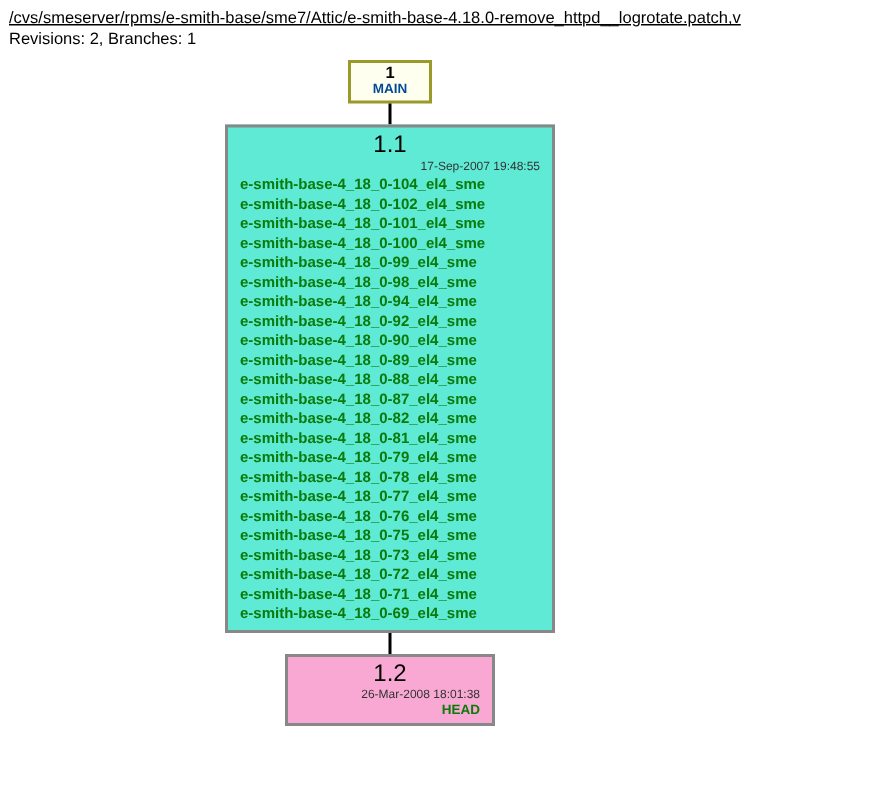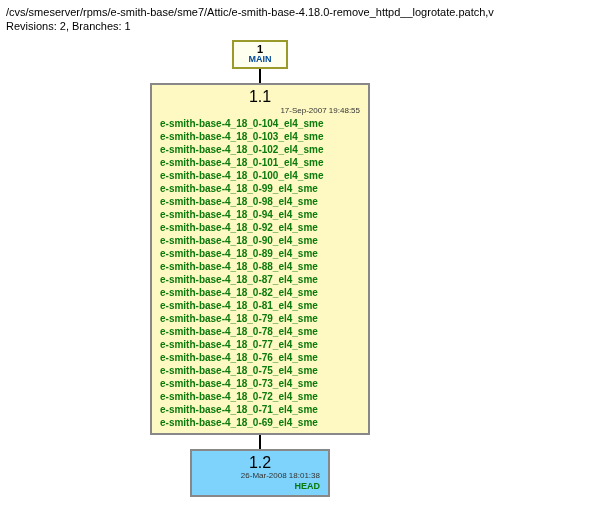--- a/index.html
+++ b/index.html
@@ -5,20 +5,21 @@
   body {
     font-family: Verdana, Arial, sans-serif;
     font-size: 11px;
     margin: 6px;
     background: #ffffff;
     color: #000000;
   }
   .header-path {
     font-size: 11px;
     margin-bottom: 2px;
+    text-decoration: underline;
   }
   .header-revs {
     font-size: 11px;
     margin-bottom: 8px;
   }
   .diagram {
     position: relative;
     margin-left: 104px;
     width: 300px;
   }
@@ -42,21 +43,21 @@
     line-height: 1.0;
   }
   .connector {
     width: 2px;
     height: 14px;
     background: #000000;
     margin: 0 auto;
   }
   .rev-box {
     border: 2px solid #888888;
-    background: #fef9c3;
+    background: #5eead4;
     text-align: center;
     padding: 3px 8px 4px 8px;
     margin: 0 auto;
     width: fit-content;
     min-width: 200px;
   }
   .rev-title {
     font-size: 16px;
     font-weight: normal;
     line-height: 1.1;
@@ -70,21 +71,21 @@
   .tag-line {
     font-size: 10px;
     font-weight: bold;
     color: #0a7a0a;
     line-height: 1.3;
     text-align: left;
     white-space: nowrap;
   }
   .small-rev-box {
     border: 2px solid #888888;
-    background: #7dd3fc;
+    background: #f9a8d4;
     text-align: center;
     padding: 3px 8px 4px 8px;
     margin: 0 auto;
     width: fit-content;
     min-width: 120px;
   }
   .head-label {
     font-size: 9px;
     font-weight: bold;
     color: #0a7a0a;
@@ -105,21 +106,20 @@
     <div class="main-label">MAIN</div>
   </div>
 
   <div class="connector"></div>
 
   <div class="rev-box">
     <div class="rev-title">1.1</div>
     <div class="rev-date">17-Sep-2007 19:48:55</div>
     <div id="rev1-tags">
         <div class="tag-line">e-smith-base-4_18_0-104_el4_sme</div>
-        <div class="tag-line">e-smith-base-4_18_0-103_el4_sme</div>
         <div class="tag-line">e-smith-base-4_18_0-102_el4_sme</div>
         <div class="tag-line">e-smith-base-4_18_0-101_el4_sme</div>
         <div class="tag-line">e-smith-base-4_18_0-100_el4_sme</div>
         <div class="tag-line">e-smith-base-4_18_0-99_el4_sme</div>
         <div class="tag-line">e-smith-base-4_18_0-98_el4_sme</div>
         <div class="tag-line">e-smith-base-4_18_0-94_el4_sme</div>
         <div class="tag-line">e-smith-base-4_18_0-92_el4_sme</div>
         <div class="tag-line">e-smith-base-4_18_0-90_el4_sme</div>
         <div class="tag-line">e-smith-base-4_18_0-89_el4_sme</div>
         <div class="tag-line">e-smith-base-4_18_0-88_el4_sme</div>

